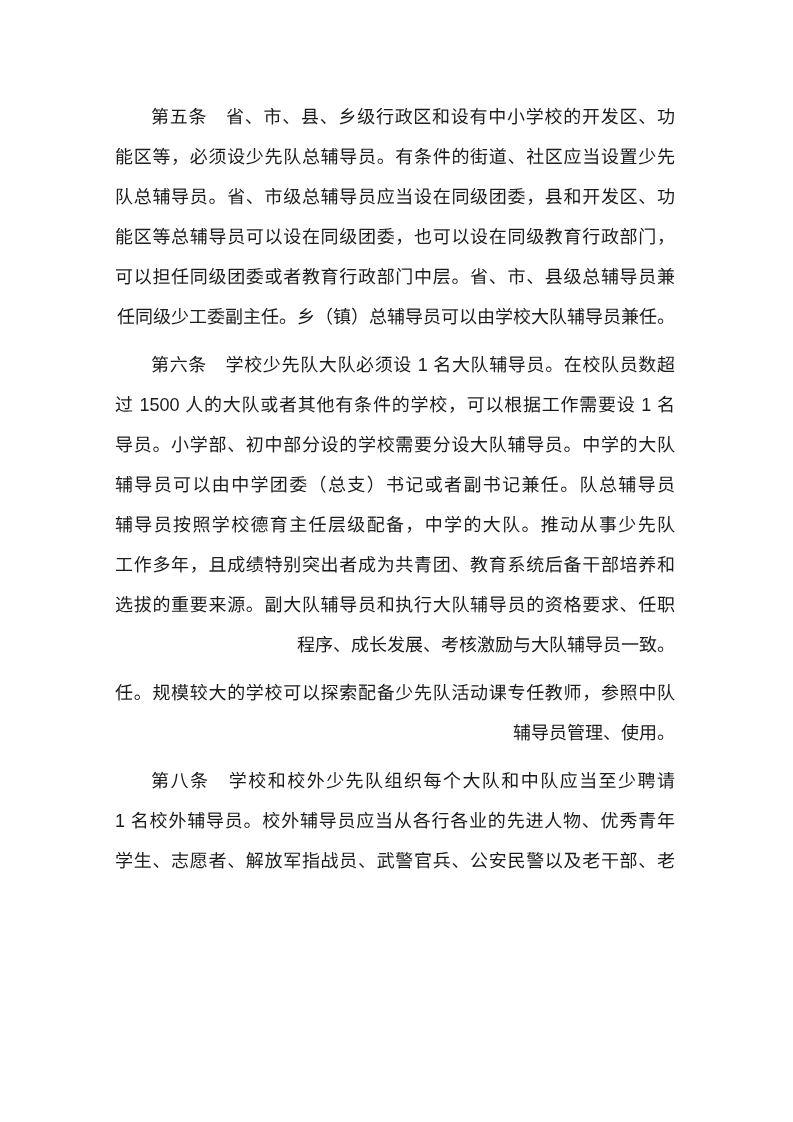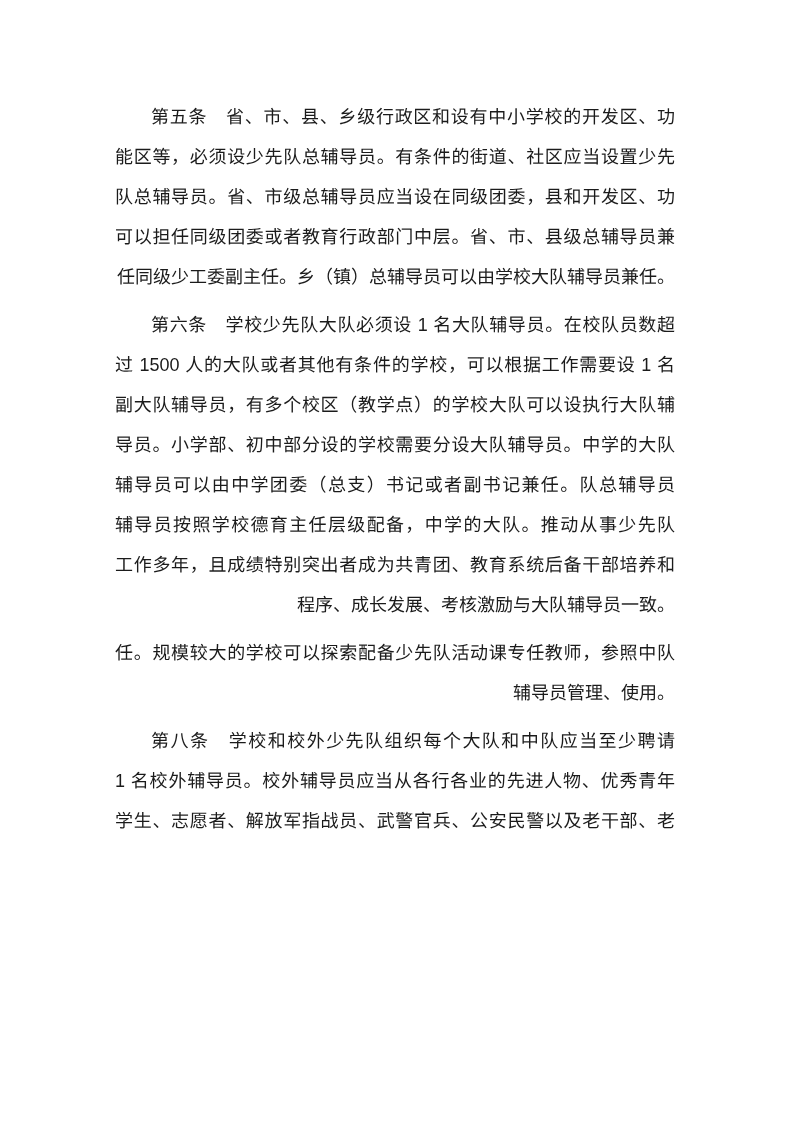--- a/index.html
+++ b/index.html
@@ -42,31 +42,32 @@
 </style>
 </head>
 <body>
 
 <div class="page" style="background: rgb(255, 255, 255);">
   <div style="color: rgb(27, 27, 27);">
       <div class="para">
         <div class="line indent j">第五条　省、市、县、乡级行政区和设有中小学校的开发区、功</div>
         <div class="line j">能区等，必须设少先队总辅导员。有条件的街道、社区应当设置少先</div>
         <div class="line j">队总辅导员。省、市级总辅导员应当设在同级团委，县和开发区、功</div>
+        <div class="line j">能区等总辅导员可以设在同级团委，也可以设在同级教育行政部门，</div>
         <div class="line j">可以担任同级团委或者教育行政部门中层。省、市、县级总辅导员兼</div>
         <div class="line">任同级少工委副主任。乡（镇）总辅导员可以由学校大队辅导员兼任。</div>
       </div>
       <div class="para">
         <div class="line indent j">第六条　学校少先队大队必须设 1 名大队辅导员。在校队员数超</div>
         <div class="line j">过 1500 人的大队或者其他有条件的学校，可以根据工作需要设 1 名</div>
-        <div class="line j">副大队辅导员，有多个校区（教学点）的学校大队可以设执行大队辅</div>
         <div class="line j">导员。小学部、初中部分设的学校需要分设大队辅导员。中学的大队</div>
         <div class="line j">辅导员可以由中学团委（总支）书记或者副书记兼任。队总辅导员</div>
         <div class="line j">辅导员按照学校德育主任层级配备，中学的大队。推动从事少先队</div>
         <div class="line j">工作多年，且成绩特别突出者成为共青团、教育系统后备干部培养和</div>
+        <div class="line j">选拔的重要来源。副大队辅导员和执行大队辅导员的资格要求、任职</div>
         <div class="line">程序、成长发展、考核激励与大队辅导员一致。</div>
       </div>
       <div class="para">
         <div class="line j">任。规模较大的学校可以探索配备少先队活动课专任教师，参照中队</div>
         <div class="line">辅导员管理、使用。</div>
       </div>
       <div class="para">
         <div class="line indent j">第八条　学校和校外少先队组织每个大队和中队应当至少聘请</div>
         <div class="line j">1 名校外辅导员。校外辅导员应当从各行各业的先进人物、优秀青年</div>
         <div class="line j">学生、志愿者、解放军指战员、武警官兵、公安民警以及老干部、老</div>

